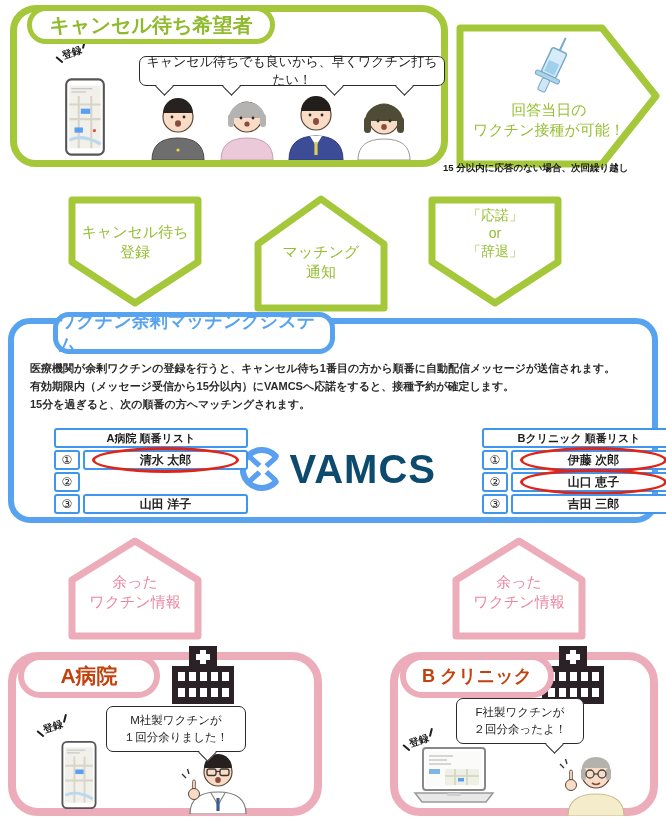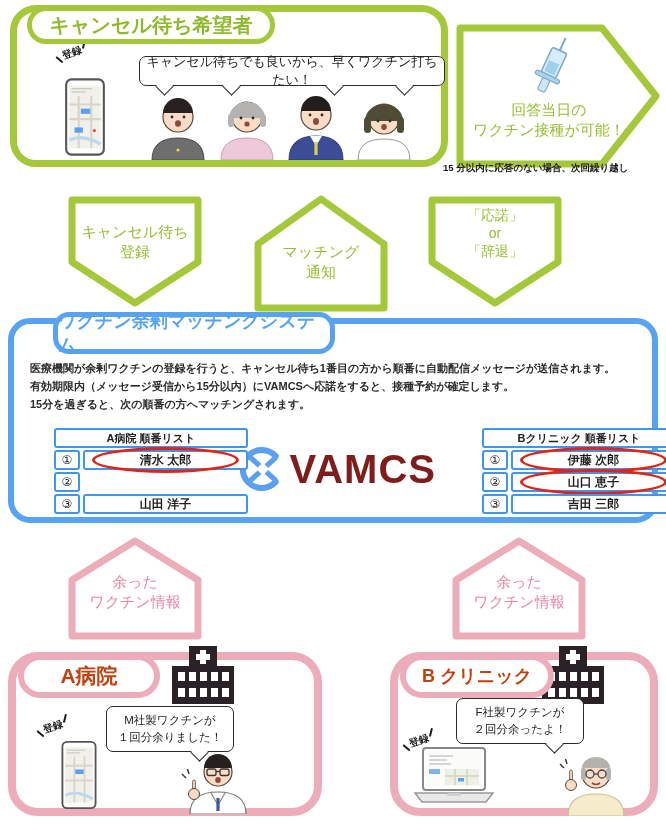--- a/index.html
+++ b/index.html
@@ -51,21 +51,21 @@
   .otable .th{border:2.5px solid #3f96ee;border-radius:3px;height:20px;display:flex;align-items:center;
     justify-content:center;font-size:11px;font-weight:bold;color:#1d1d1d;margin-bottom:2px;background:#fff;box-sizing:border-box;}
   .trow{display:flex;height:20px;margin-bottom:2px;}
   .tno{width:26px;border:2.5px solid #3f96ee;border-radius:3px;display:flex;align-items:center;
     justify-content:center;font-size:12px;color:#1d1d1d;background:#fff;box-sizing:border-box;}
   .tname{flex:1;margin-left:3px;border:2.5px solid #3f96ee;border-radius:3px;display:flex;align-items:center;
     justify-content:center;font-size:12px;font-weight:bold;color:#1d1d1d;position:relative;background:#fff;box-sizing:border-box;}
   .ellipse{position:absolute;left:7px;right:7px;top:-5px;bottom:-5px;border:3.5px solid #e02418;
     border-radius:50%;pointer-events:none;}
   .logo{position:absolute;display:flex;align-items:center;gap:4px;z-index:1;}
-  .logo .logo-text{font-size:40px;font-weight:bold;color:#7f1d1d;letter-spacing:1px;}
+  .logo .logo-text{font-size:40px;font-weight:bold;color:#0c4a6e;letter-spacing:1px;}
 </style>
 </head>
 <body>
 
 <div class="canvas">
 
   <div class="abs gbox">
     <div class="pill green" style="left:10px;top:-6px;width:248px;height:38px;font-size:20px;">
       <span>キャンセル待ち希望者</span>
     </div>
@@ -305,21 +305,21 @@
 
     <svg class="abs" style="left:42px;top:80px;" width="42" height="70" viewBox="0 0 44 76">
       <rect x="4" y="2" width="36" height="72" rx="5" fill="#fff" stroke="#555" stroke-width="2"></rect>
       <rect x="7" y="8" width="30" height="60" fill="#f2f0ea"></rect>
       <path d="M9,11 h20 M9,14 h14" stroke="#bbb" stroke-width="1" fill="none"></path>
       <path d="M7,28 h30 M7,44 h30 M17,18 v50 M28,18 v50" stroke="#d8d4c8" stroke-width="2" fill="none"></path>
       <rect x="18" y="32" width="9" height="5" fill="#5b9ff0"></rect>
       <path d="M7,60 Q20,54 37,64" stroke="#bcd8ee" stroke-width="3" fill="none"></path>
     </svg>
 
-    <div class="bubble" style="left:90px;top:46px;width:128px;height:46px;font-size:11.5px;line-height:1.45;">
+    <div class="bubble" style="left:90px;top:46px;width:140px;height:46px;font-size:11.5px;line-height:1.45;">
       <div>M社製ワクチンが</div>
       <div>１回分余りました！</div>
       <span class="tail" style="left:68%;"></span>
     </div>
 
     <svg class="abs" style="left:162px;top:88px;" width="78" height="66" viewBox="0 0 78 66">
       <path d="M12,66 Q12,44 40,44 Q68,44 68,66 Z" fill="#fff" stroke="#777" stroke-width="1.2"></path>
       <path d="M33,45 L40,57 L47,45" fill="none" stroke="#888" stroke-width="1.2"></path>
       <rect x="38.4" y="50" width="3.2" height="13" fill="#3c5a96"></rect>
       <circle cx="40" cy="24" r="14" fill="#f9dcc6" stroke="#5a4638" stroke-width="1.2"></circle>

